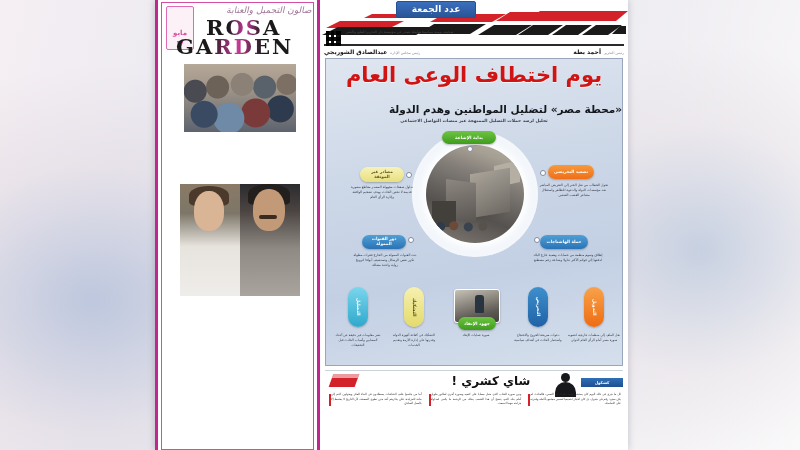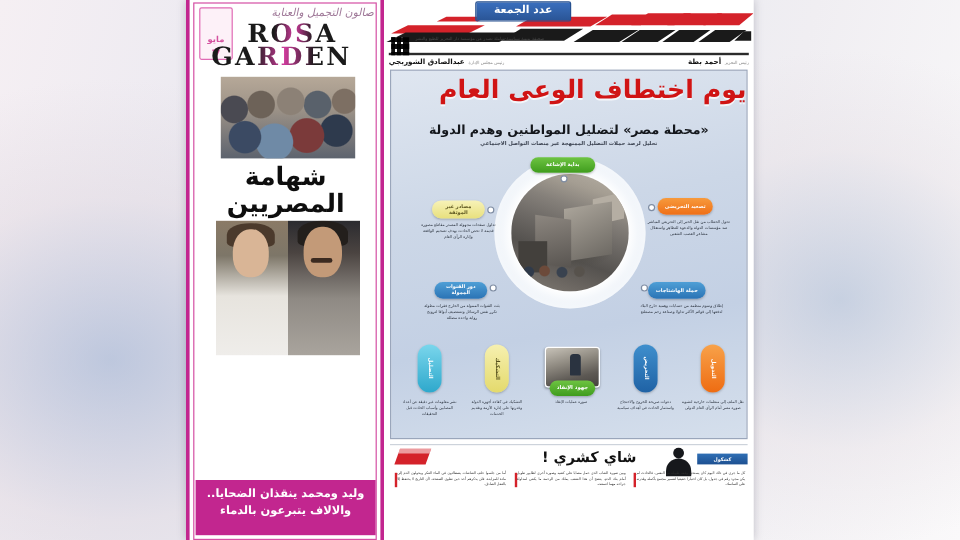--- a/index.html
+++ b/index.html
@@ -142,30 +142,30 @@
   .ed-role{font-size:3.6px;color:#8a8a8a;}
   .ed-name{font-weight:bold;color:#111;font-size:6px;}
 
   
   .info-panel{
     position:absolute;left:5px;top:58px;width:298px;height:308px;
     background:linear-gradient(170deg,#dfe6f0 0%,#ccd7e7 38%,#c3d0e4 68%,#d5dfec 100%);
     border:1px solid #9aa6bb;box-sizing:border-box;overflow:hidden;
   }
   .hl1{
-    position:absolute;left:0;top:4px;width:100%;text-align:right;direction:rtl;
+    position:absolute;left:0;top:4px;width:100%;text-align:center;direction:rtl;
     font-size:21px;font-weight:bold;color:#d01414;letter-spacing:0px;
     text-shadow:0 1px 0 rgba(255,255,255,.7);
   }
   .hl2{
     position:absolute;left:0;top:29px;width:100%;text-align:center;direction:rtl;
     font-size:11px;font-weight:bold;color:#14171c;
   }
   .hl3{
-    position:absolute;left:0;top:44px;width:100%;text-align:center;direction:rtl;
+    position:absolute;left:0;top:44px;width:100%;direction:rtl;
     font-size:10.5px;font-weight:bold;color:#14171c;
   }
   .hl4{
     position:absolute;left:0;top:59px;width:100%;text-align:center;direction:rtl;
     font-size:4.4px;font-weight:bold;color:#3b4250;
   }
   
   .halo{
     position:absolute;left:86px;top:72px;width:126px;height:126px;border-radius:50%;
     background:radial-gradient(circle,#ffffff 54%,#eef3f9 68%,#dde5f0 82%,rgba(221,229,240,0) 100%);
@@ -288,38 +288,33 @@
           <span class="bm">مايو</span>
           <span class="bn">7</span>
         </div>
         <div class="rosa-script">صالون التجميل والعناية</div>
         <div class="rosa-l1">ROSA</div>
         <div class="rosa-l2">GARDEN</div>
       </div>
 
       <div class="crowd-photo"></div>
 
-      <div class="left-head">
-        <div>شهامة</div>
-        <div>المصريين</div>
-      </div>
 
       <div class="portraits">
         <div class="portrait p-left">
           <div class="face f1b"></div>
           <div class="face f1"></div>
         </div>
         <div class="portrait p-right">
           <div class="face f2b"></div>
           <div class="face f2"></div>
           <div class="mouthline"></div>
         </div>
       </div>
 
-      <div class="left-caption">وليد ومحمد ينقذان الضحايا.. والالاف يتبرعون بالدماء</div>
     </div>
 
     <div id="main">
 
       <div class="friday-badge">عدد الجمعة</div>
 
       <div class="logo-wrap">
         <svg width="308" height="36" viewBox="0 0 308 36">
           <g>
             <path d="M6 20 L70 20 L84 13 L20 13 Z" fill="#d4222a"></path>

